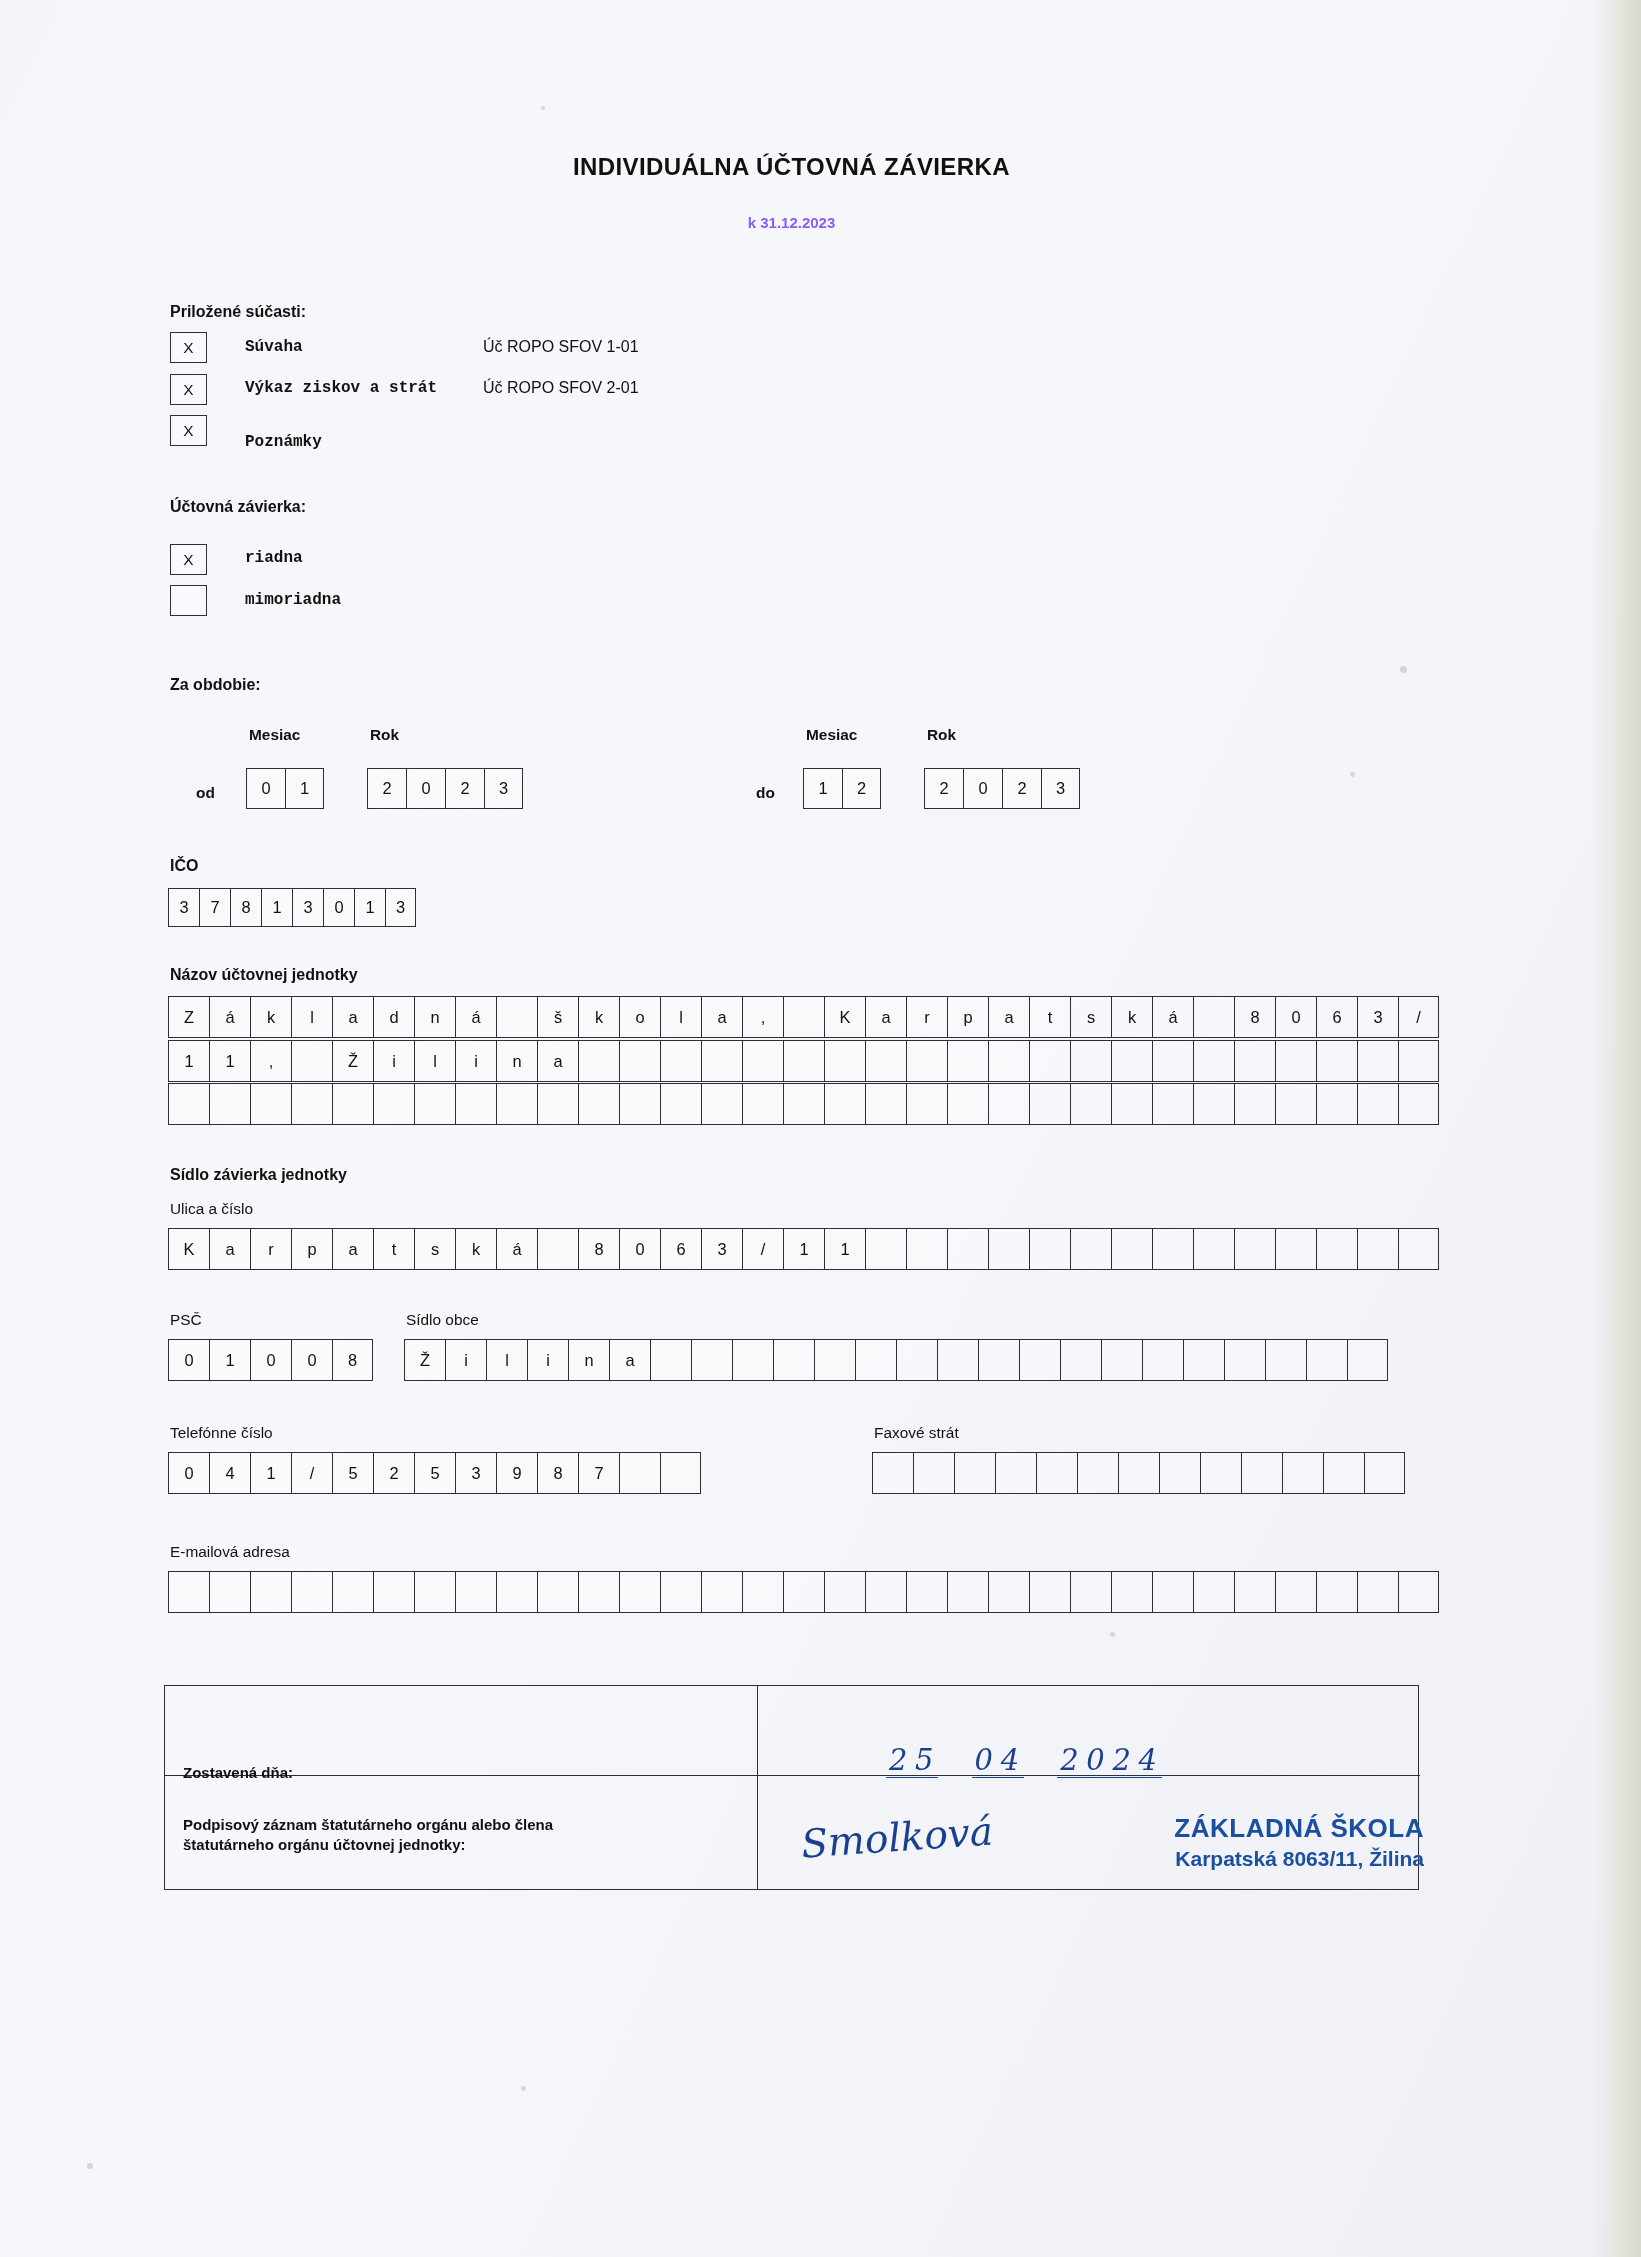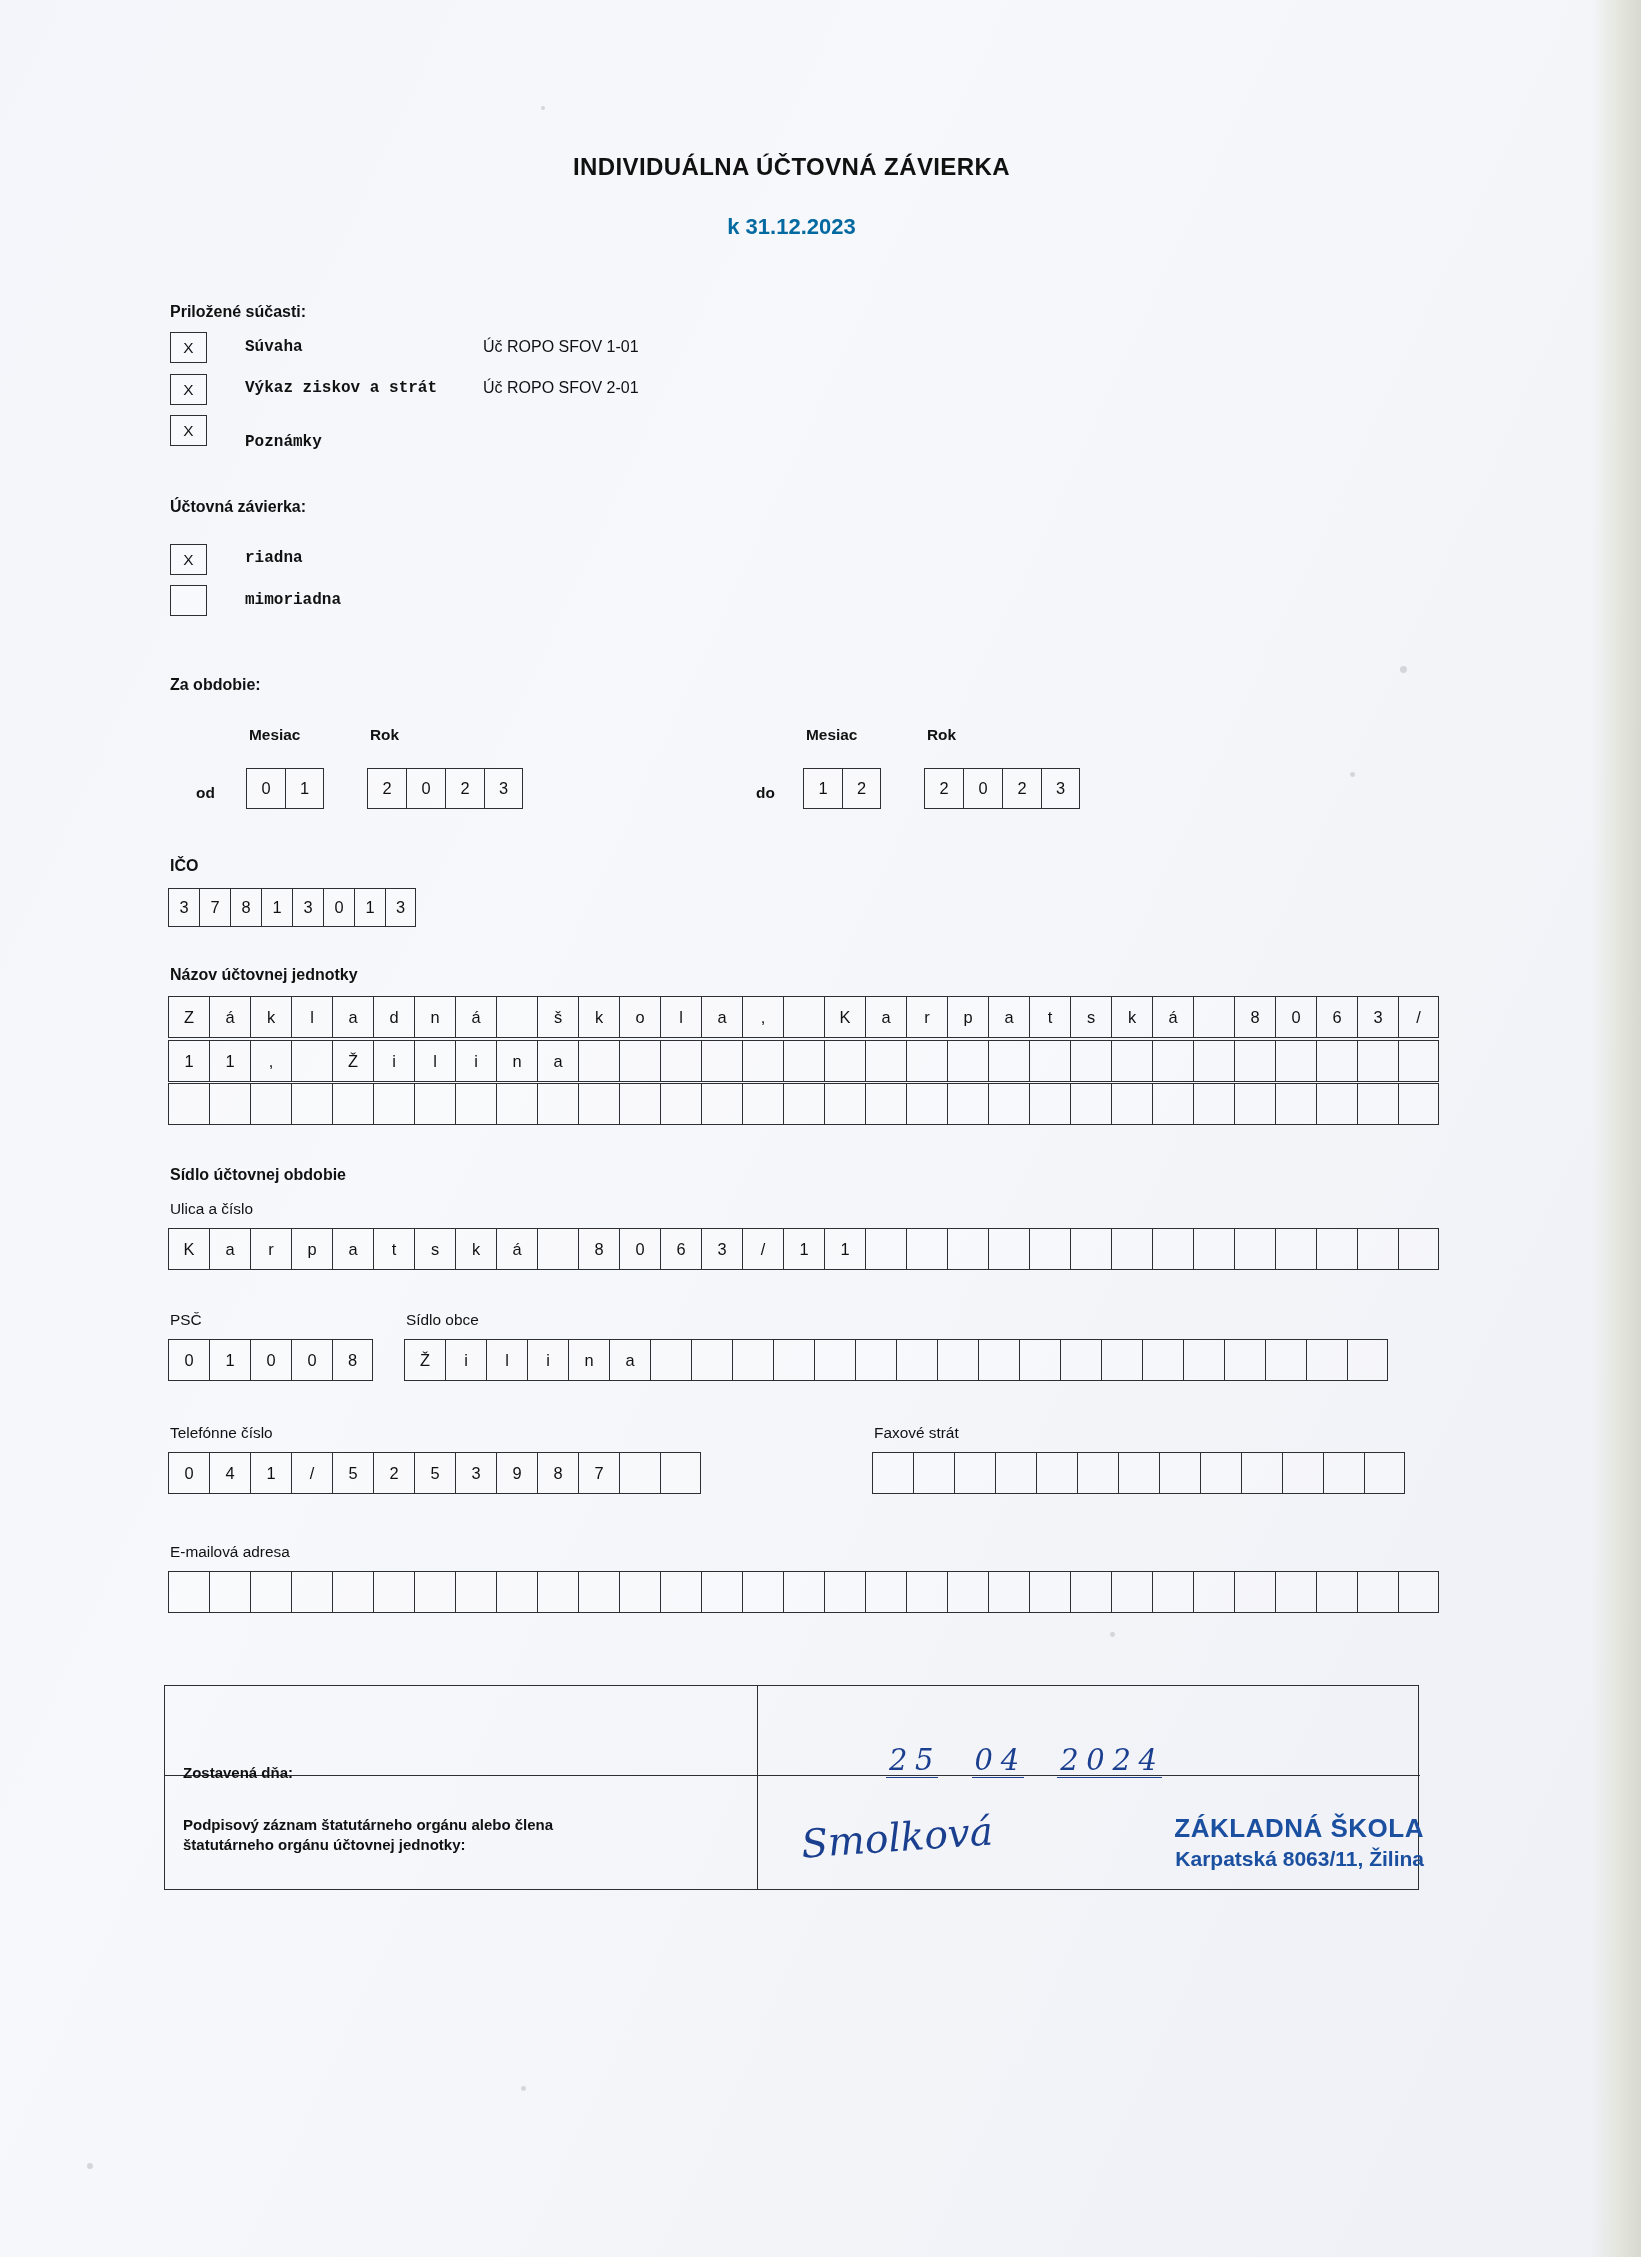--- a/index.html
+++ b/index.html
@@ -44,23 +44,23 @@
     font-size: 24px;
     font-weight: bold;
     letter-spacing: 0.4px;
     color: #111;
   }
   .doc-subtitle {
     position: absolute;
     left: 0; top: 214px;
     width: 1583px;
     text-align: center;
-    font-size: 22px;
-    font-weight: bold;
-    color: #0369a1;
+    font-size: 15px;
+    font-weight: bold;
+    color: #8b5cf6;
   }
   .sec-label {
     position: absolute;
     font-size: 16px;
     font-weight: bold;
     color: #111;
   }
   .plain-label {
     position: absolute;
     font-size: 15.4px;
@@ -355,21 +355,21 @@
       <div class="cell" style="width: 41px; height: 42px;"></div>
       <div class="cell" style="width: 41px; height: 42px;"></div>
       <div class="cell" style="width: 41px; height: 42px;"></div>
       <div class="cell" style="width: 41px; height: 42px;"></div>
       <div class="cell" style="width: 41px; height: 42px;"></div>
       <div class="cell" style="width: 41px; height: 42px;"></div>
       <div class="cell" style="width: 41px; height: 42px;"></div>
       <div class="cell" style="width: 41px; height: 42px;"></div>
     </div>
 
-  <div class="sec-label" style="left:170px; top:1166px;">Sídlo účtovnej obdobie</div>
+  <div class="sec-label" style="left:170px; top:1166px;">Sídlo závierka jednotky</div>
   <div class="plain-label" style="left:170px; top:1200px;">Ulica a číslo</div>
   <div class="cellrow" id="row-street" style="left:168px; top:1228px;">
       <div class="cell" style="width: 41px; height: 42px;">K</div>
       <div class="cell" style="width: 41px; height: 42px;">a</div>
       <div class="cell" style="width: 41px; height: 42px;">r</div>
       <div class="cell" style="width: 41px; height: 42px;">p</div>
       <div class="cell" style="width: 41px; height: 42px;">a</div>
       <div class="cell" style="width: 41px; height: 42px;">t</div>
       <div class="cell" style="width: 41px; height: 42px;">s</div>
       <div class="cell" style="width: 41px; height: 42px;">k</div>

